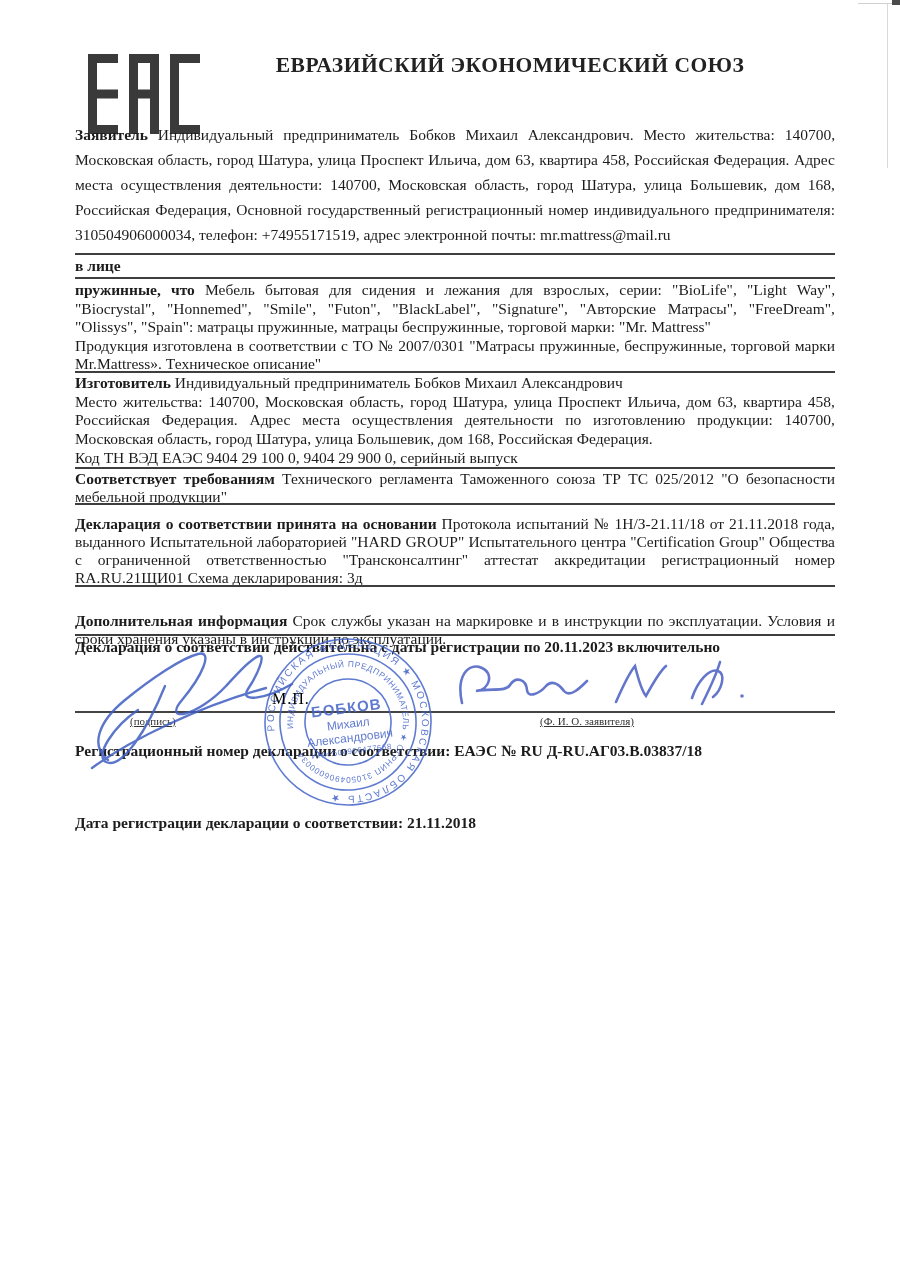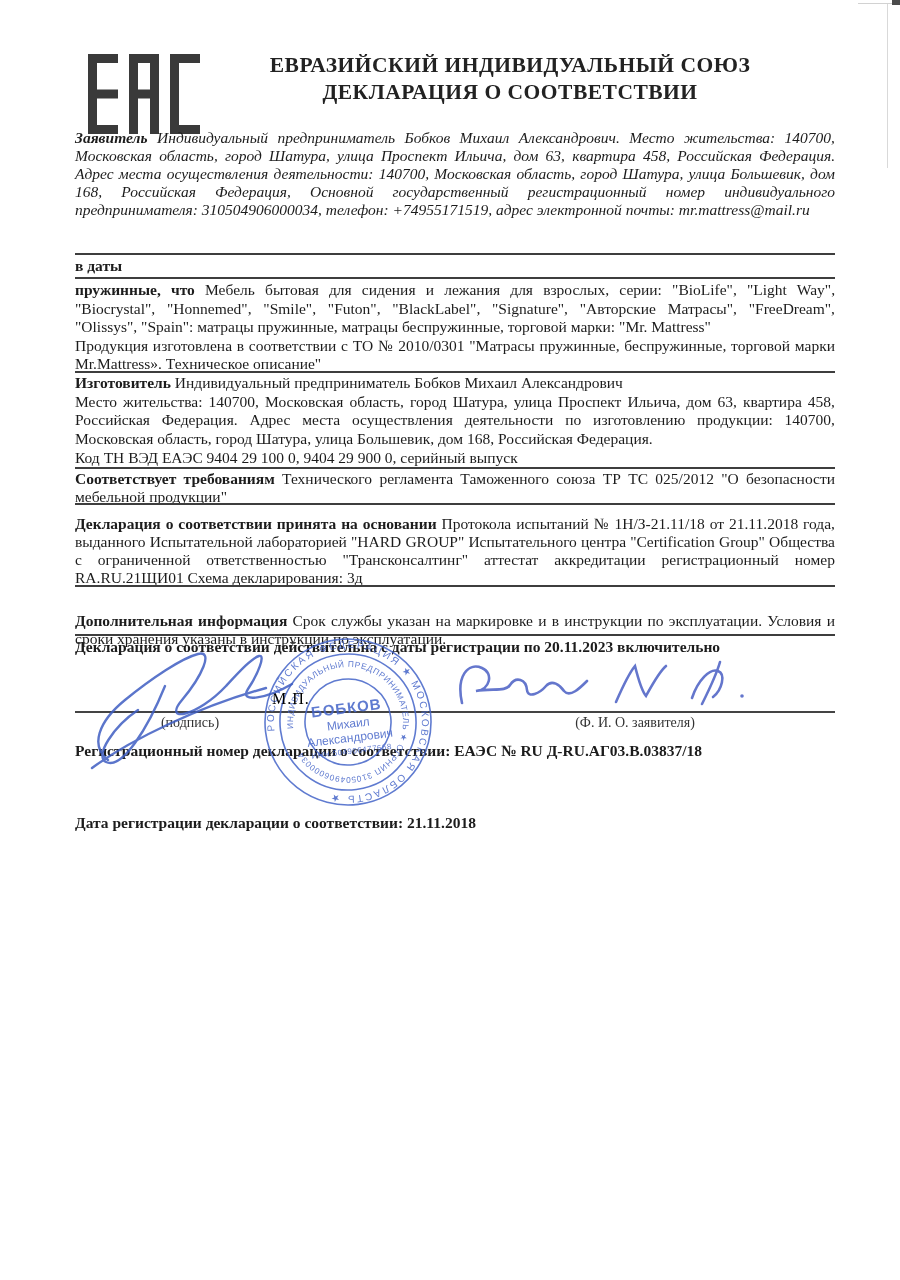--- a/index.html
+++ b/index.html
@@ -5,21 +5,21 @@
   html,body{margin:0;padding:0;background:#e9e9e9;}
   .page{position:relative;width:900px;height:1280px;background:#ffffff;overflow:hidden;
         font-family:"Liberation Serif",serif;color:#1d1d1d;}
   .title{position:absolute;left:190px;top:52px;width:640px;text-align:center;
          font-weight:bold;font-size:21.5px;line-height:27px;letter-spacing:.5px;color:#222;}
   .logo{position:absolute;left:88px;top:54px;}
   .block{position:absolute;left:75px;width:760px;font-size:15.5px;text-align:justify;color:#1c1c1c;}
   .block p{margin:0;}
   .rule{position:absolute;left:75px;width:760px;height:2px;background:#3e3e3e;}
   .bold{font-weight:bold;}
-  .caption{position:absolute;font-size:14px;color:#333;text-align:center;}
+  .caption{position:absolute;font-size:11px;color:#333;text-decoration:underline;}
   .mp{position:absolute;left:272px;top:690px;font-size:16px;color:#000000;letter-spacing:1px;}
   .stamp-svg{position:absolute;left:243px;top:618px;opacity:.85;}
   .sig-svg{position:absolute;left:70px;top:628px;}
   .artifact{position:absolute;}
 </style>
 </head>
 <body>
 
 <div class="page">
 
@@ -38,37 +38,36 @@
         <rect x="41" y="35.5" width="30" height="9"></rect>
 
         <rect x="82" y="0" width="9" height="80"></rect>
         <rect x="82" y="0" width="30" height="9"></rect>
         <rect x="82" y="71" width="30" height="9"></rect>
       </g>
     </svg>
   </div>
 
   <div class="title">
-    <div>ЕВРАЗИЙСКИЙ ИНДИВИДУАЛЬНЫЙ СОЮЗ</div>
-    <div>ДЕКЛАРАЦИЯ О СООТВЕТСТВИИ</div>
+    <div>ЕВРАЗИЙСКИЙ ЭКОНОМИЧЕСКИЙ СОЮЗ</div>
   </div>
 
-  <div class="block" style="top:129px;line-height:18px;font-style:italic;">
+  <div class="block" style="top:122px;line-height:25px;">
     <p><b>Заявитель</b> <span>Индивидуальный предприниматель Бобков Михаил Александрович. Место жительства: 140700, Московская область, город Шатура, улица Проспект Ильича, дом 63, квартира 458, Российская Федерация. Адрес места осуществления деятельности: 140700, Московская область, город Шатура, улица Большевик, дом 168, Российская Федерация, Основной государственный регистрационный номер индивидуального предпринимателя: 310504906000034, телефон: +74955171519, адрес электронной почты: mr.mattress@mail.ru</span></p>
   </div>
 
   <div class="rule" style="top:253px;"></div>
 
-  <div class="block bold" style="top:257px;">в даты</div>
+  <div class="block bold" style="top:257px;">в лице</div>
 
   <div class="rule" style="top:277px;"></div>
 
   <div class="block" style="top:281px;line-height:18.6px;">
     <p><b>пружинные, что</b> <span>Мебель бытовая для сидения и лежания для взрослых, серии: "BioLife", "Light Way", "Biocrystal", "Honnemed", "Smile", "Futon", "BlackLabel", "Signature", "Авторские Матрасы", "FreeDream", "Olissys", "Spain": матрацы пружинные, матрацы беспружинные, торговой марки: "Mr. Mattress"</span></p>
-    <p>Продукция изготовлена в соответствии с ТО № 2010/0301 "Матрасы пружинные, беспружинные, торговой марки Mr.Mattress». Техническое описание"</p>
+    <p>Продукция изготовлена в соответствии с ТО № 2007/0301 "Матрасы пружинные, беспружинные, торговой марки Mr.Mattress». Техническое описание"</p>
   </div>
 
   <div class="rule" style="top:371px;"></div>
 
   <div class="block" style="top:374px;line-height:18.7px;">
     <p><b>Изготовитель</b> <span>Индивидуальный предприниматель Бобков Михаил Александрович</span></p>
     <p>Место жительства: 140700, Московская область, город Шатура, улица Проспект Ильича, дом 63, квартира 458, Российская Федерация. Адрес места осуществления деятельности по изготовлению продукции: 140700, Московская область, город Шатура, улица Большевик, дом 168, Российская Федерация.</p>
     <p>Код ТН ВЭД ЕАЭС 9404 29 100 0, 9404 29 900 0, серийный выпуск</p>
   </div>
 

